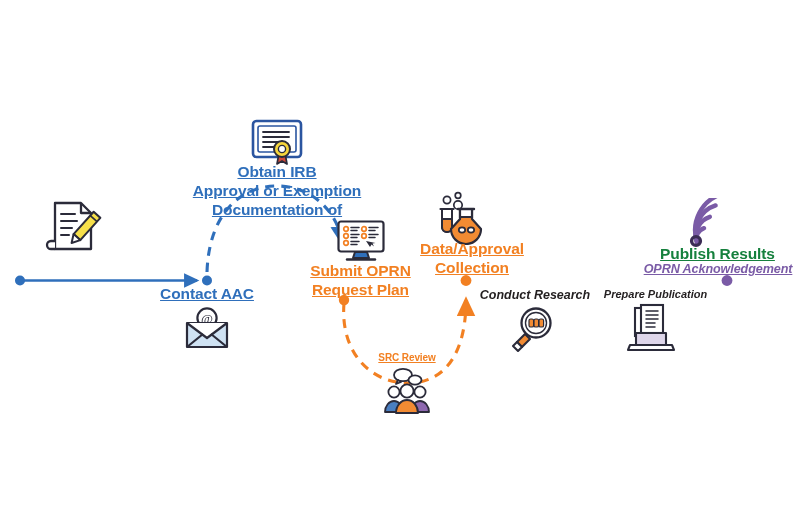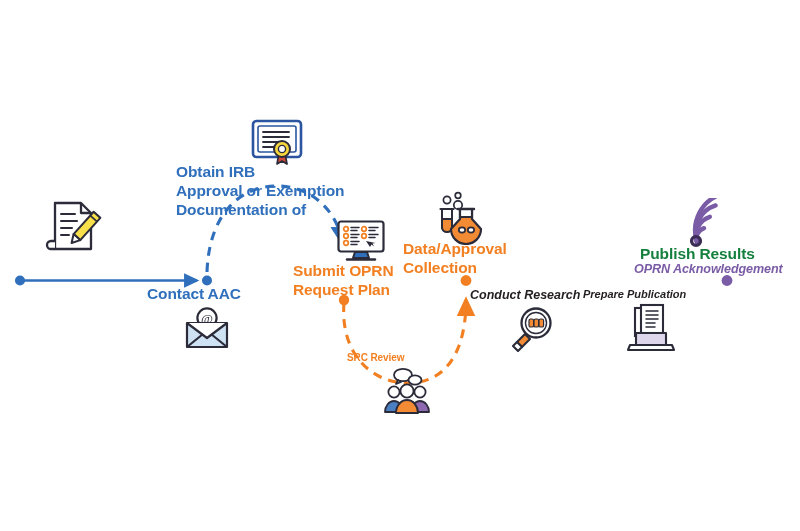--- a/index.html
+++ b/index.html
@@ -22,43 +22,45 @@
   }
   .flow-svg {
     position: absolute;
     left: 0;
     top: 0;
     width: 800px;
     height: 531px;
   }
   .label {
     position: absolute;
+    text-align: center;
     line-height: 1.22;
     white-space: nowrap;
     font-weight: bold;
     letter-spacing: -0.1px;
+    text-decoration: underline;
   }
   .label.multiline {
     white-space: normal;
   }
   .lbl-blue   { color: #2f6fbb; }
   .lbl-orange { color: #f28022; }
   .lbl-purple { color: #15803d; }
   .sub-italic {
     font-style: italic;
     font-weight: bold;
     color: #7a5ba6;
   }
   .task-label {
     position: absolute;
     font-style: italic;
     font-weight: bold;
     color: #231f20;
     white-space: nowrap;
-    text-align: left;
+    text-align: center;
   }
   .icon {
     position: absolute;
   }
   .icon svg { display: block; }
 </style>
 </head>
 <body>
 
 <div id="canvas">

